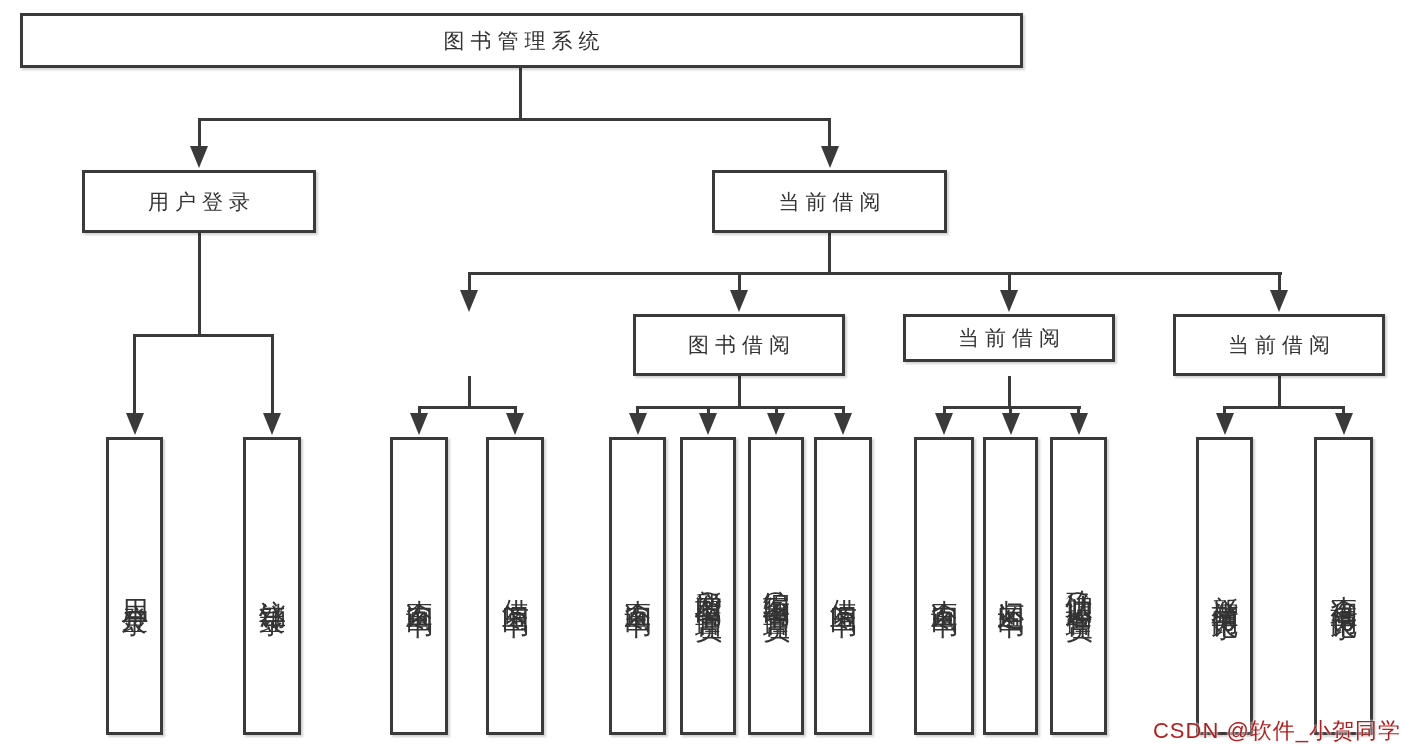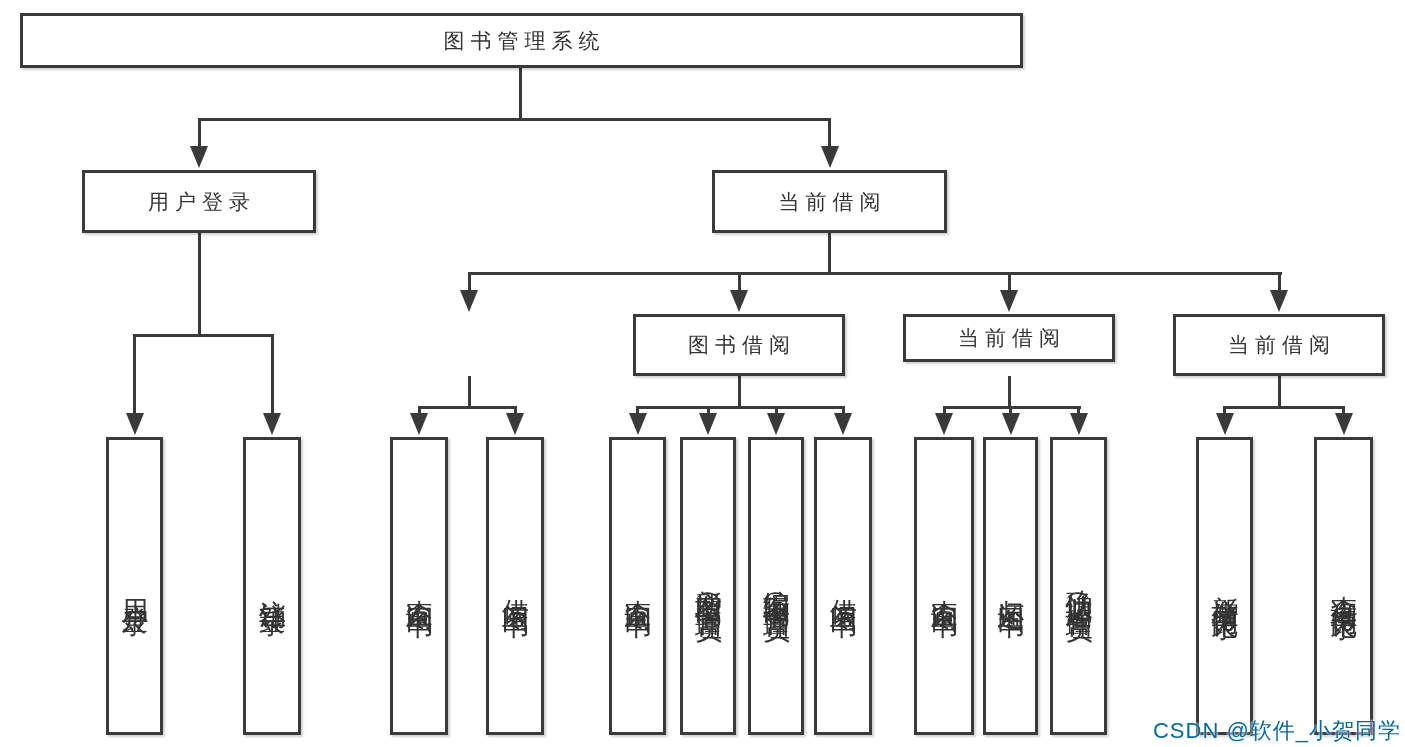--- a/index.html
+++ b/index.html
@@ -54,21 +54,21 @@
     border-left:9px solid transparent;
     border-right:9px solid transparent;
     border-top:22px solid #3a3a3a;
     z-index:1;
   }
   .watermark{
     position:absolute;
     top:716px;
     right:4px;
     font-size:22px;
-    color:#0369a1;
+    color:#b91c1c;
     letter-spacing:1px;
     text-shadow:0 0 3px #ffffff, 0 0 2px #ffffff;
     z-index:5;
     white-space:nowrap;
   }
 </style>
 </head>
 <body>
 
 <div class="canvas">

